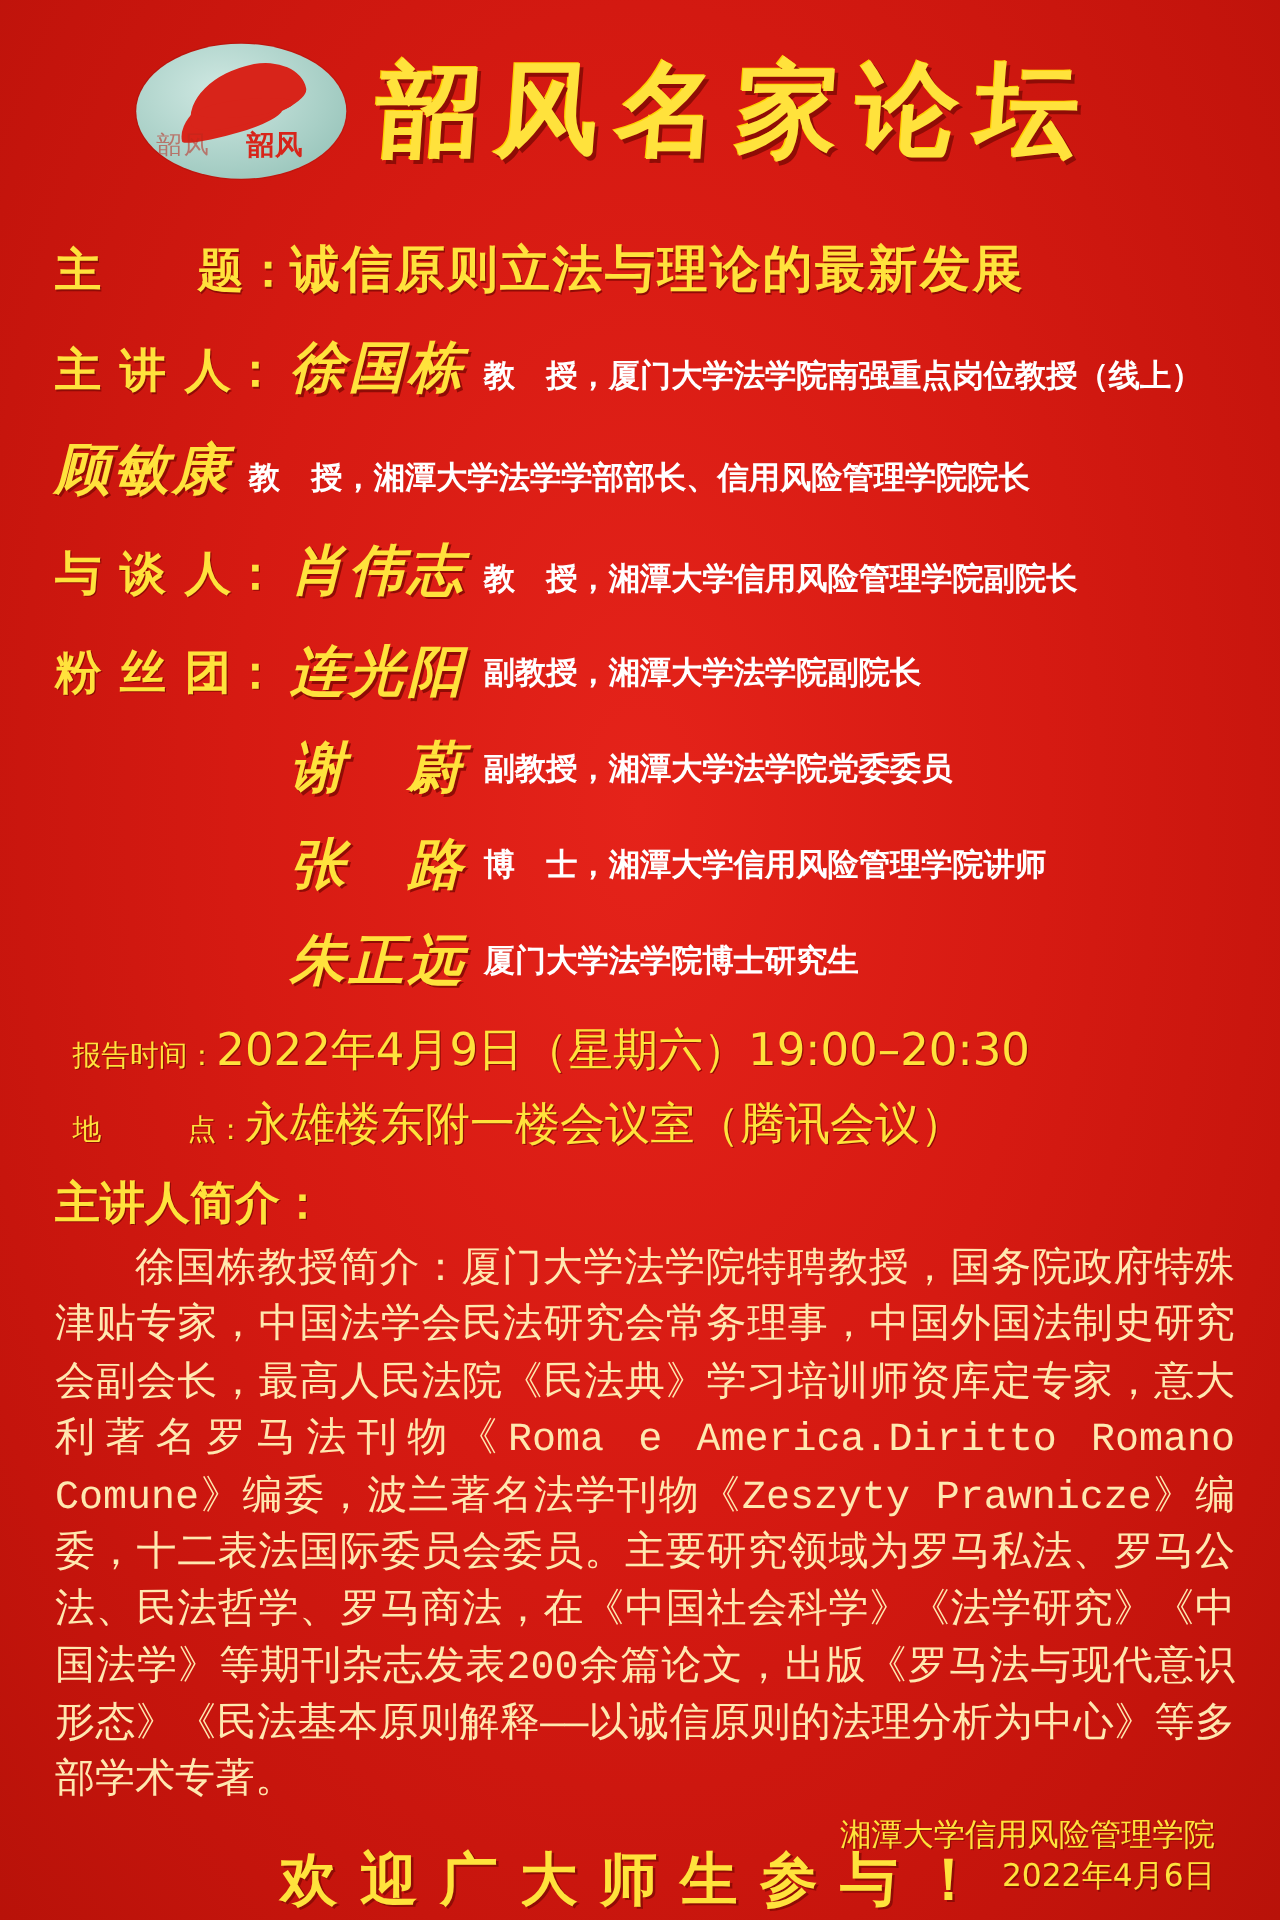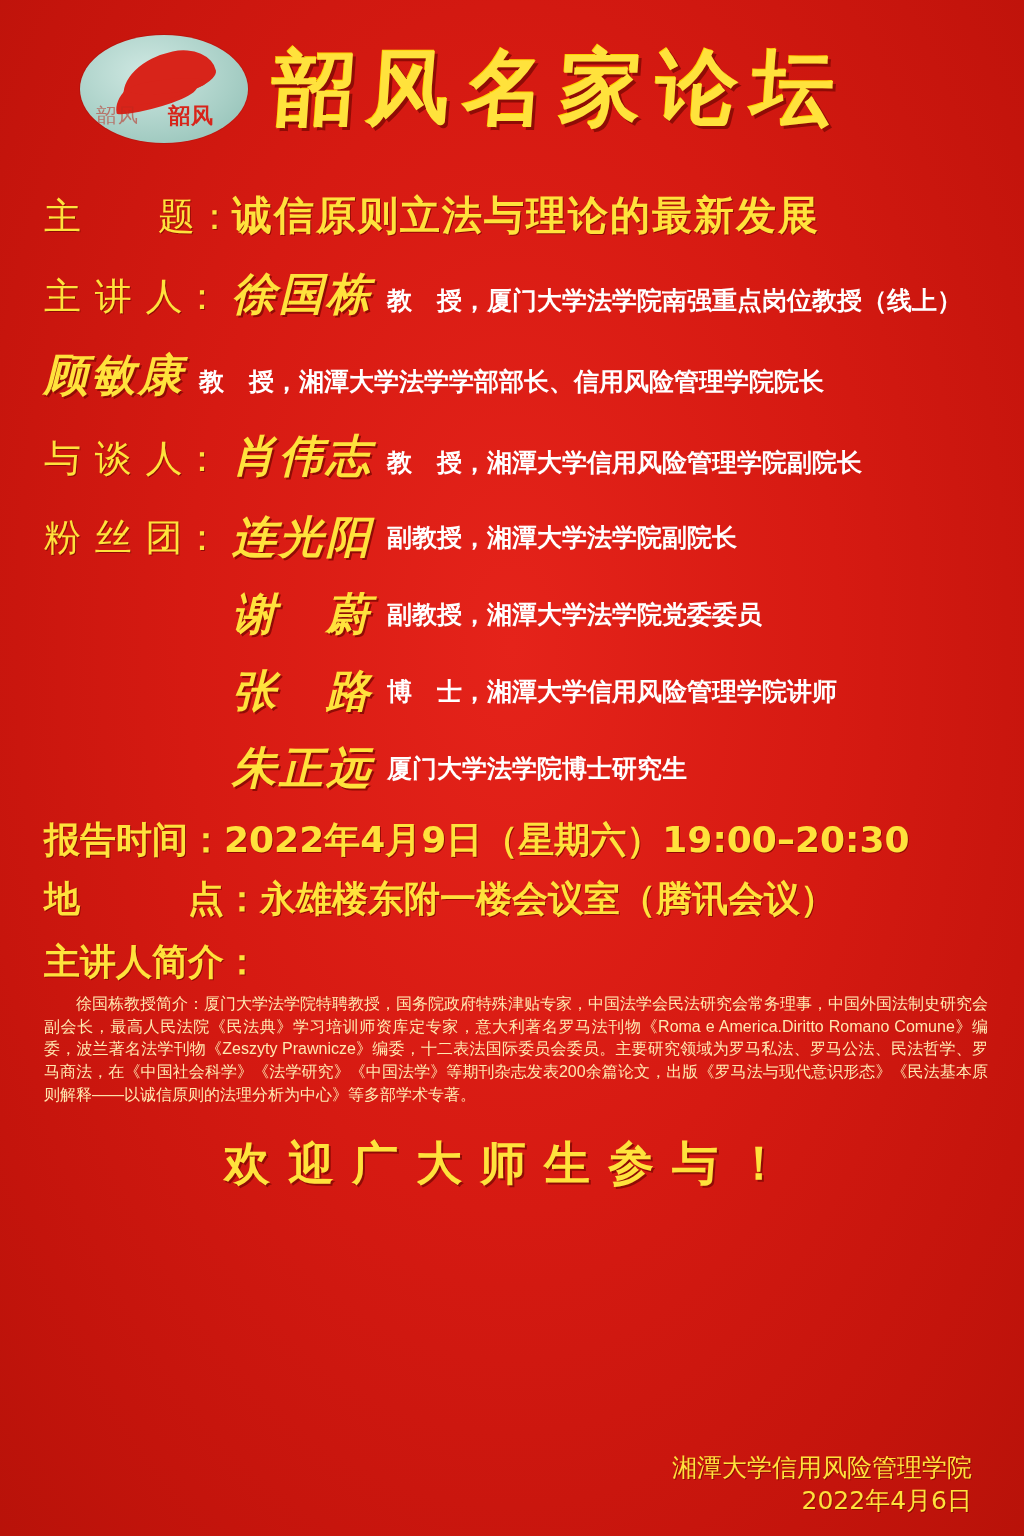--- a/index.html
+++ b/index.html
@@ -15,21 +15,21 @@
     font-family: "Liberation Sans", sans-serif;
     background: radial-gradient(ellipse at 50% 42%, #e5231a 0%, #d61a12 45%, #c4140c 80%, #b81209 100%);
   }
 
   
   .header {
     position: relative;
     height: 178px;
     display: flex;
     align-items: center;
-    padding-left: 80px;
+    padding-left: 109px;
   }
   .logo {
     width: 168px;
     height: 108px;
     border-radius: 50%;
     background: radial-gradient(ellipse at 40% 35%, #cfe8e2 0%, #a8cfc6 60%, #8dbdb2 100%);
     position: relative;
     flex: none;
     box-shadow: 0 0 0 1px rgba(0,0,0,0.08);
     overflow: hidden;
@@ -93,21 +93,21 @@
     padding: 10px 40px 0 44px;
   }
   .row {
     display: flex;
     align-items: baseline;
     margin-bottom: 22px;
   }
   .label {
     color: #ffe23c;
     font-size: 37px;
-    font-weight: normal;
+    font-weight: bold;
     letter-spacing: 1px;
     white-space: pre;
     flex: none;
     width: 188px;
     font-family: "DejaVu Sans", sans-serif;
     text-shadow: 1px 1px 0 #8f0c06;
   }
   .value-main {
     color: #ffe23c;
     font-size: 40px;
@@ -148,53 +148,54 @@
   }
 
   
   .tp-row {
     display: flex;
     align-items: baseline;
     margin-bottom: 10px;
   }
   .tp-label {
     color: #ffe23c;
+    font-size: 23px;
+    font-weight: normal;
+    white-space: pre;
+    flex: none;
+    font-family: "DejaVu Sans", sans-serif;
+    text-shadow: 1px 1px 0 #8f0c06;
+    margin-left: 14px;
+  }
+  .tp-value {
+    color: #ffe23c;
     font-size: 36px;
-    font-weight: bold;
-    white-space: pre;
-    flex: none;
-    font-family: "DejaVu Sans", sans-serif;
-    text-shadow: 1px 1px 0 #8f0c06;
-  }
-  .tp-value {
-    color: #ffe23c;
-    font-size: 36px;
-    font-weight: bold;
+    font-weight: normal;
     white-space: pre;
     font-family: "DejaVu Sans", sans-serif;
     text-shadow: 1px 1px 0 #8f0c06;
   }
 
   .section-title {
     color: #ffe23c;
     font-size: 36px;
     font-weight: bold;
     margin: 14px 0 6px 0;
     font-family: "DejaVu Sans", sans-serif;
     text-shadow: 1px 1px 0 #8f0c06;
   }
 
   
   .bio {
     color: #ffe8b0;
-    font-size: 16px;
+    font-size: 32px;
     line-height: 1.42;
     text-align: justify;
     padding: 0 36px 0 44px;
-    font-family: Liberation Sans, sans-serif;
+    font-family: Liberation Mono, monospace;
     text-indent: 2em;
   }
 
   
   .welcome {
     text-align: center;
     color: #ffe23c;
     font-size: 46px;
     font-weight: bold;
     letter-spacing: 18px;

